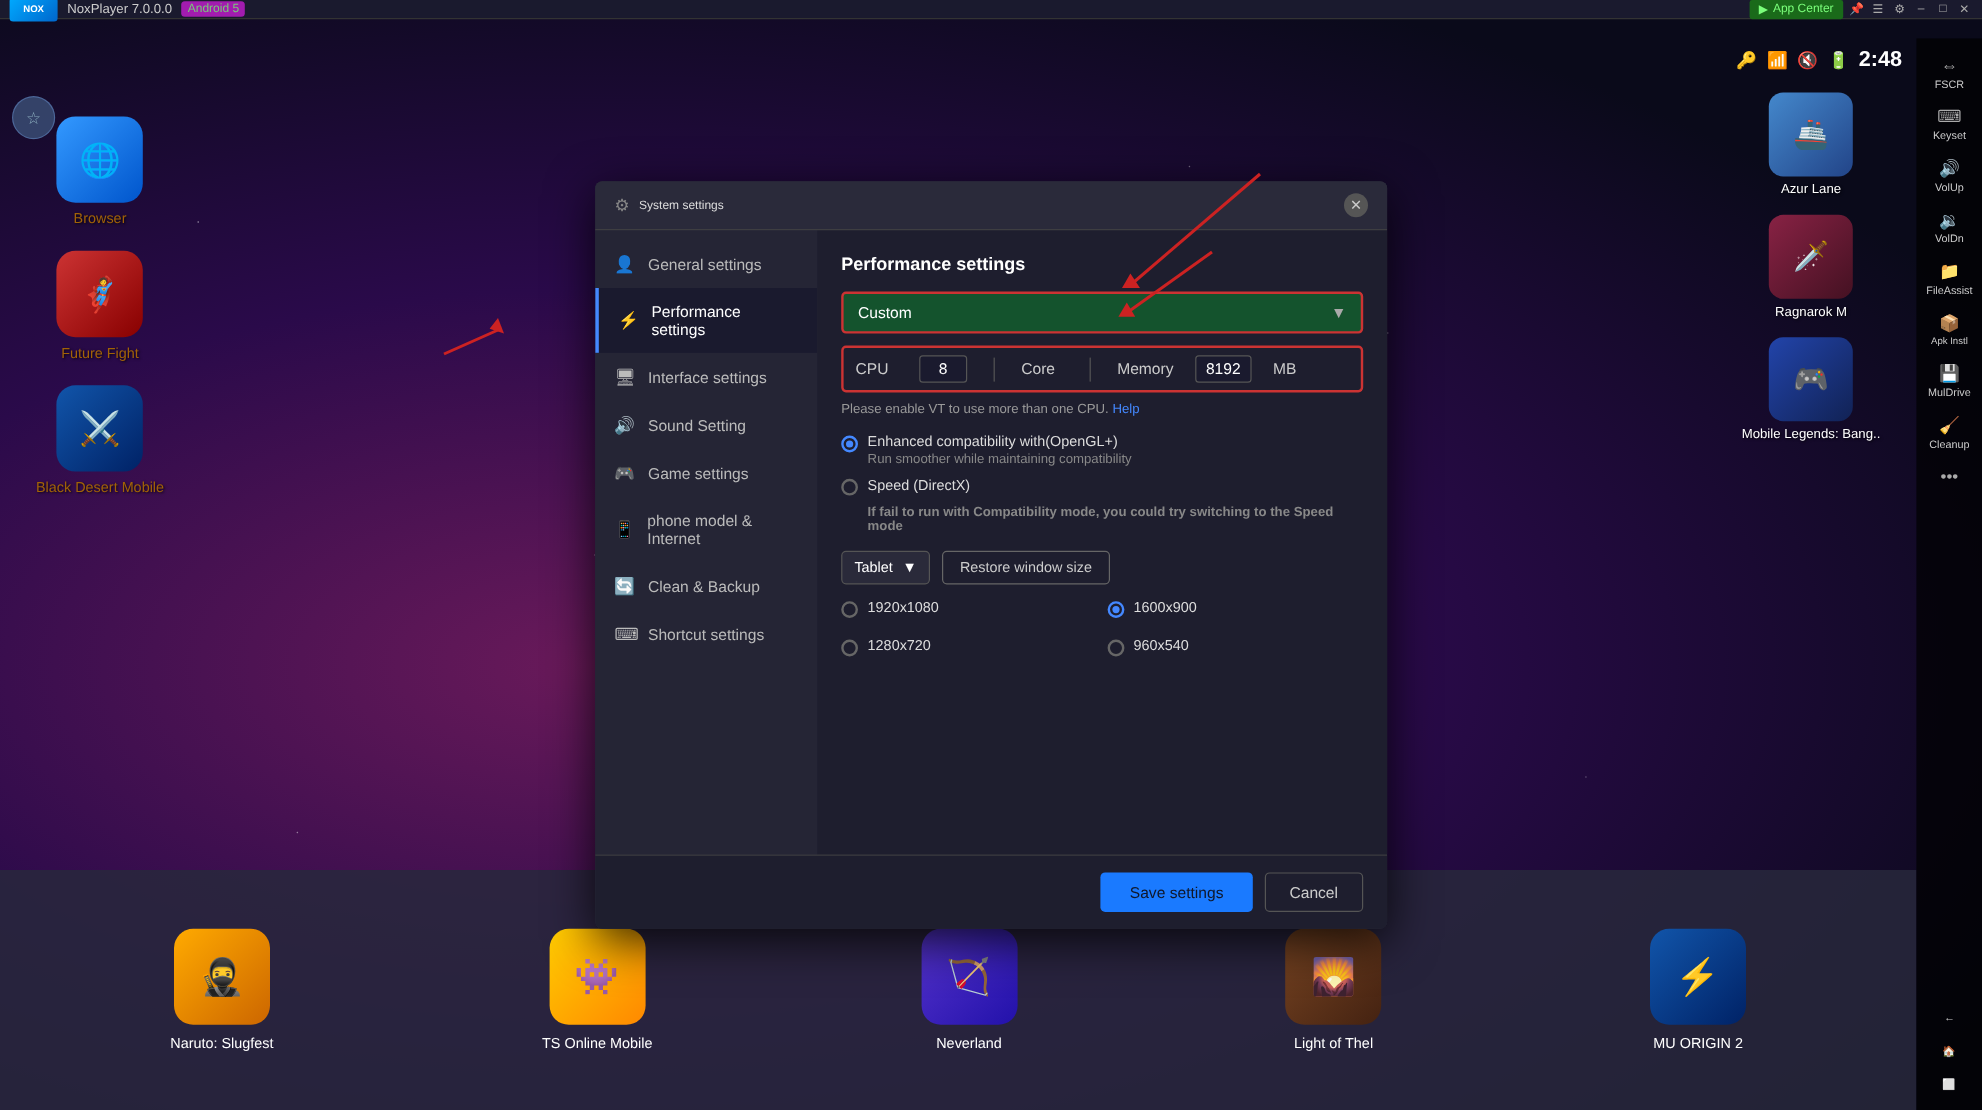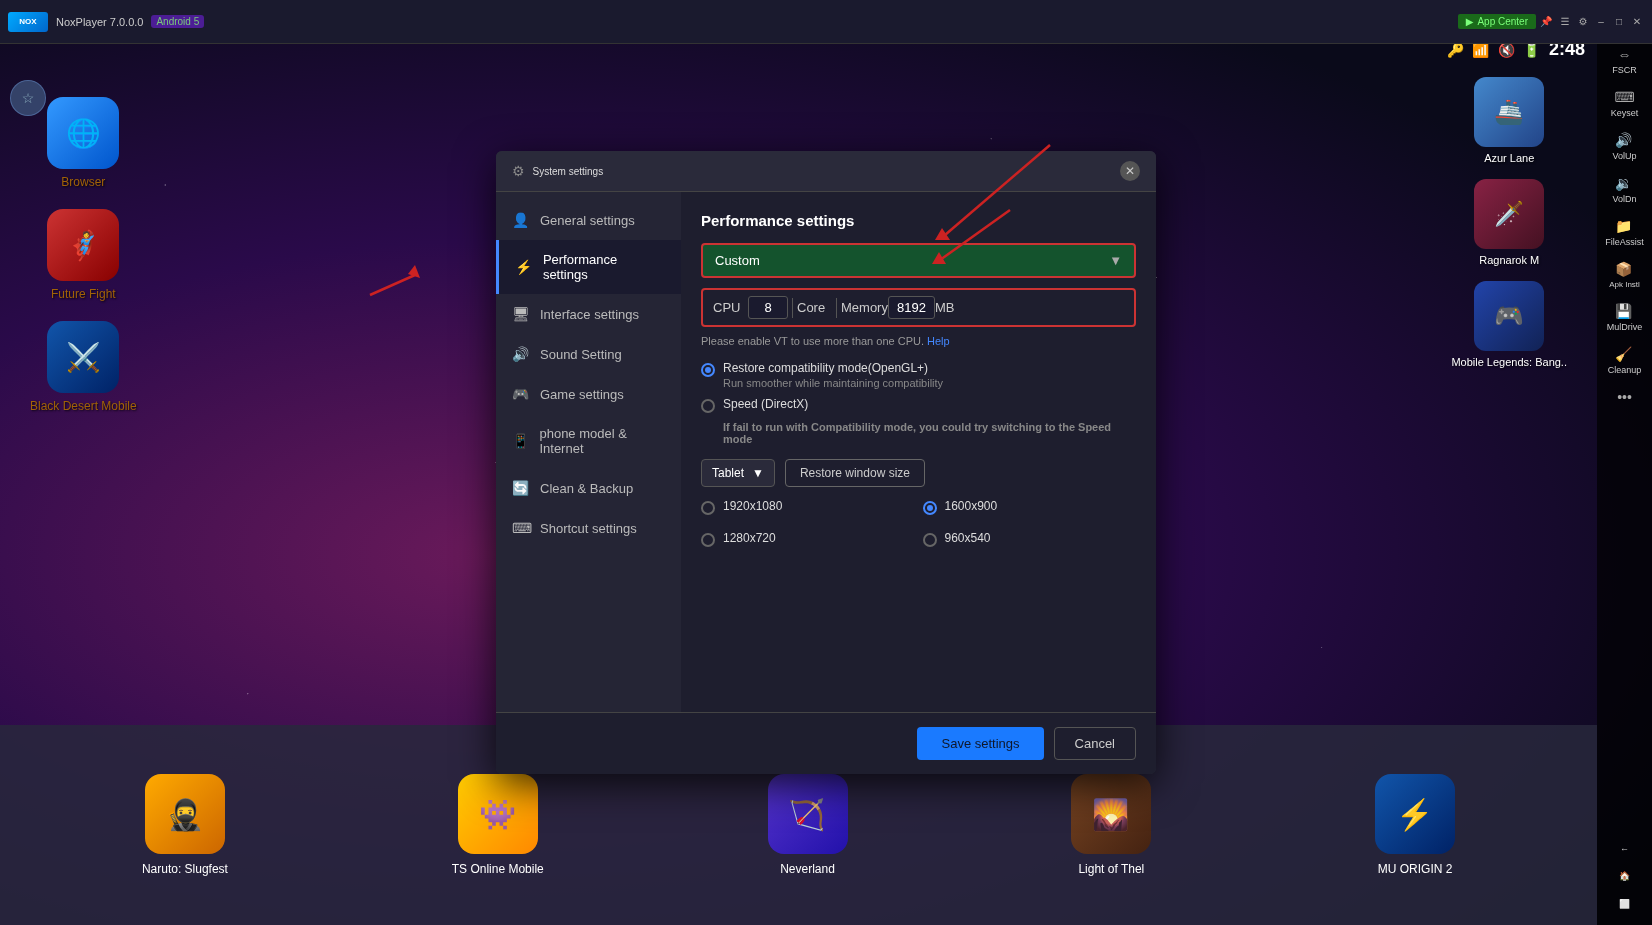--- a/index.html
+++ b/index.html
@@ -30,21 +30,21 @@
         radial-gradient(2px 2px at 50% 80%, rgba(255,255,255,0.4) 0%, transparent 100%),
         radial-gradient(1px 1px at 15% 75%, rgba(255,255,255,0.5) 0%, transparent 100%),
         radial-gradient(1px 1px at 60% 15%, rgba(255,255,255,0.4) 0%, transparent 100%);
       z-index: 0;
     }
 
     
     .topbar {
       position: absolute;
       top: 0; left: 0; right: 0;
-      height: 44px;
+      height: 16px;
       background: #1a1a2e;
       display: flex;
       align-items: center;
       z-index: 10;
       border-bottom: 1px solid #333;
     }
     .topbar-left {
       display: flex;
       align-items: center;
       gap: 8px;
@@ -60,21 +60,21 @@
       justify-content: center;
       font-size: 8px;
       font-weight: bold;
       color: white;
     }
     .topbar-version {
       color: #ccc;
       font-size: 11px;
     }
     .android-badge {
-      background: #4c1d95;
+      background: #a21caf;
       color: #7aca7a;
       font-size: 10px;
       padding: 1px 5px;
       border-radius: 3px;
     }
     .topbar-right {
       margin-left: auto;
       display: flex;
       align-items: center;
       gap: 4px;
@@ -413,21 +413,21 @@
     }
     .preset-arrow { color: #aaa; }
 
     
     .resource-row {
       border: 2px solid #cc3333;
       border-radius: 4px;
       display: flex;
       align-items: center;
       padding: 6px 10px;
-      gap: 0;
+      gap: 18px;
       margin-bottom: 8px;
     }
     .resource-label {
       color: #ccc;
       font-size: 13px;
       min-width: 35px;
     }
     .resource-value {
       background: #1a1a2e;
       border: 1px solid #555;
@@ -796,21 +796,21 @@
 
         <div class="vt-note">
           <span>Please enable VT to use more than one CPU.</span>
           <a href="#">Help</a>
         </div>
 
 
         <div class="radio-option">
           <div class="radio-dot selected"></div>
           <div class="radio-text-group">
-            <div class="radio-main-label">Restore compatibility mode(OpenGL+)</div>
+            <div class="radio-main-label">Enhanced compatibility with(OpenGL+)</div>
             <div class="radio-sub-label">Run smoother while maintaining compatibility</div>
           </div>
         </div>
 
         <div class="radio-option">
           <div class="radio-dot"></div>
           <div class="radio-text-group">
             <div class="radio-main-label">Speed (DirectX)</div>
           </div>
         </div>

